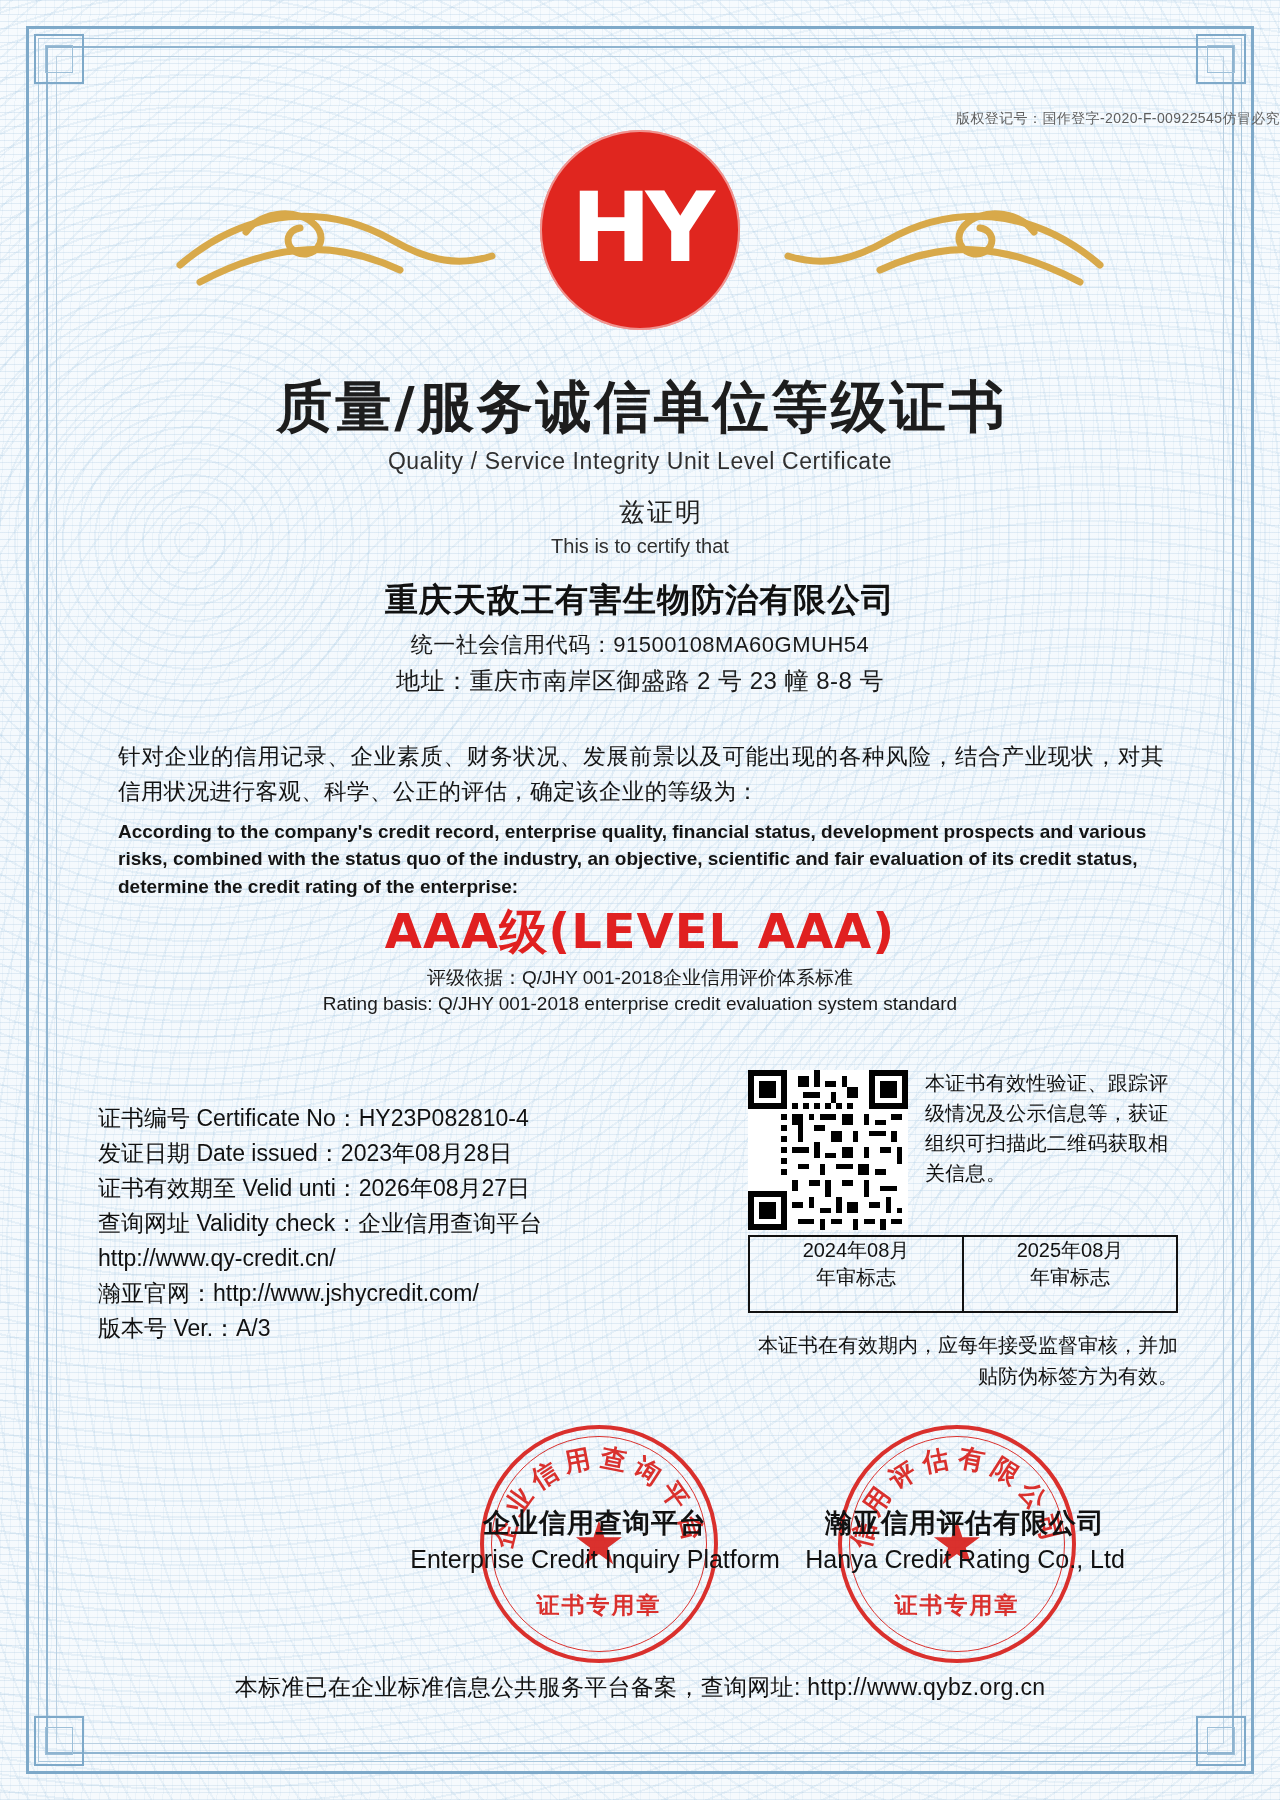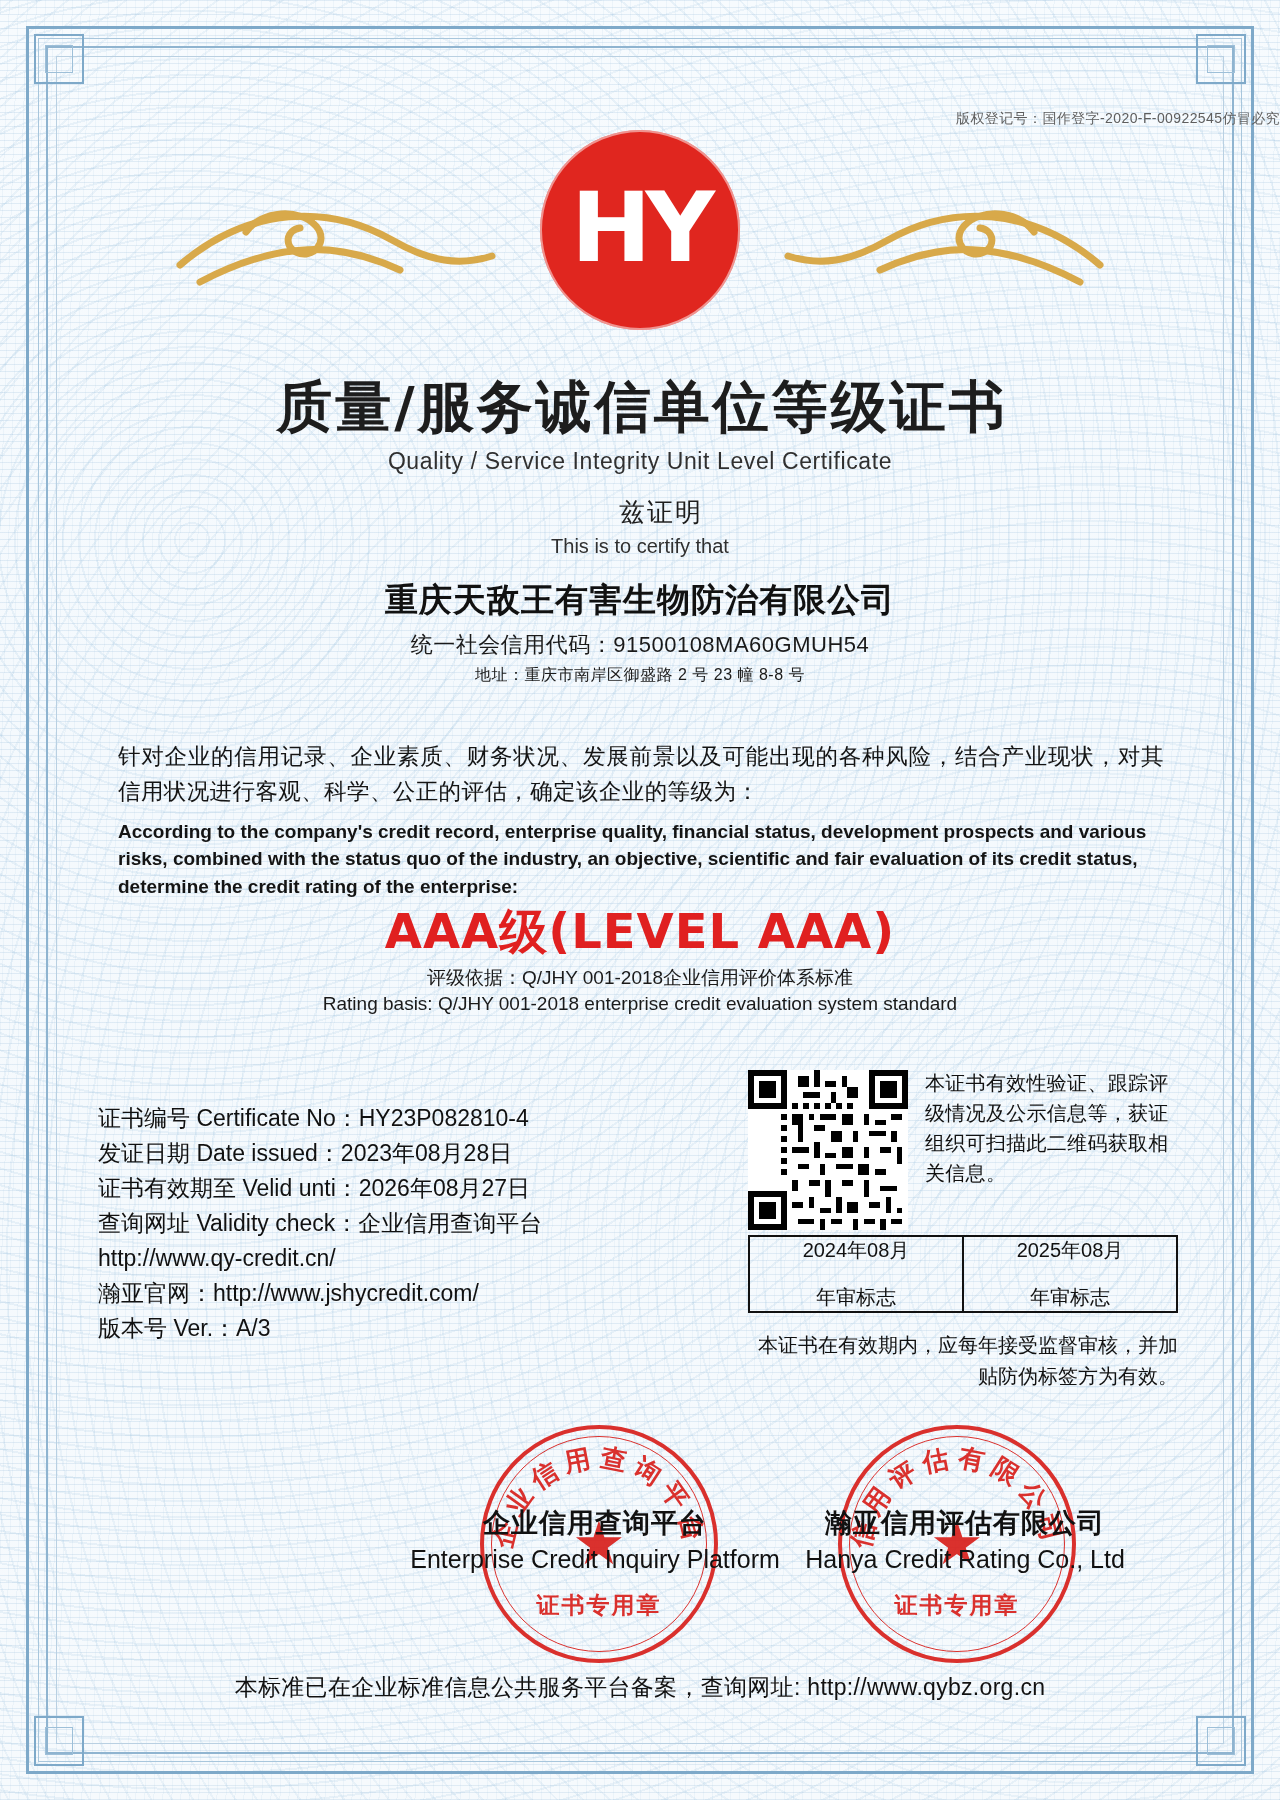--- a/index.html
+++ b/index.html
@@ -100,21 +100,21 @@
   .company{
     position:absolute;top:578px;left:0;width:1280px;text-align:center;
     font-size:33px;font-weight:bold;color:#111;letter-spacing:1px;
   }
   .credit-code{
     position:absolute;top:630px;left:0;width:1280px;text-align:center;
     font-size:22px;color:#1a1a1a;letter-spacing:0.5px;
   }
   .address{
     position:absolute;top:665px;left:0;width:1280px;text-align:center;
-    font-size:16px;color:#1a1a1a;letter-spacing:0.5px;
+    font-size:24px;color:#1a1a1a;letter-spacing:0.5px;
   }
 
   
   .para{
     position:absolute;top:740px;left:118px;width:1046px;
   }
   .para .cn{
     font-size:22.5px;color:#141414;line-height:1.55;text-align:justify;
     letter-spacing:0.4px;
   }
@@ -154,21 +154,21 @@
   .qr-note{
     position:absolute;top:1068px;left:925px;width:252px;
     font-size:20px;color:#111;line-height:1.5;letter-spacing:0.3px;
   }
   .stamp-boxes{
     position:absolute;top:1235px;left:748px;width:430px;height:78px;
     display:flex;
   }
   .stamp-box{
     flex:1;border:2px solid #111;display:flex;flex-direction:column;
-    align-items:center;justify-content:space-between;font-size:20px;color:#111;
+    align-items:center;justify-content:flex-start;font-size:20px;color:#111;
     line-height:1.35;
   }
   .stamp-box + .stamp-box{border-left:none;}
   .annual-note{
     position:absolute;top:1330px;left:742px;width:436px;
     font-size:20px;color:#111;line-height:1.55;text-align:right;
   }
 
   
   .seal{

